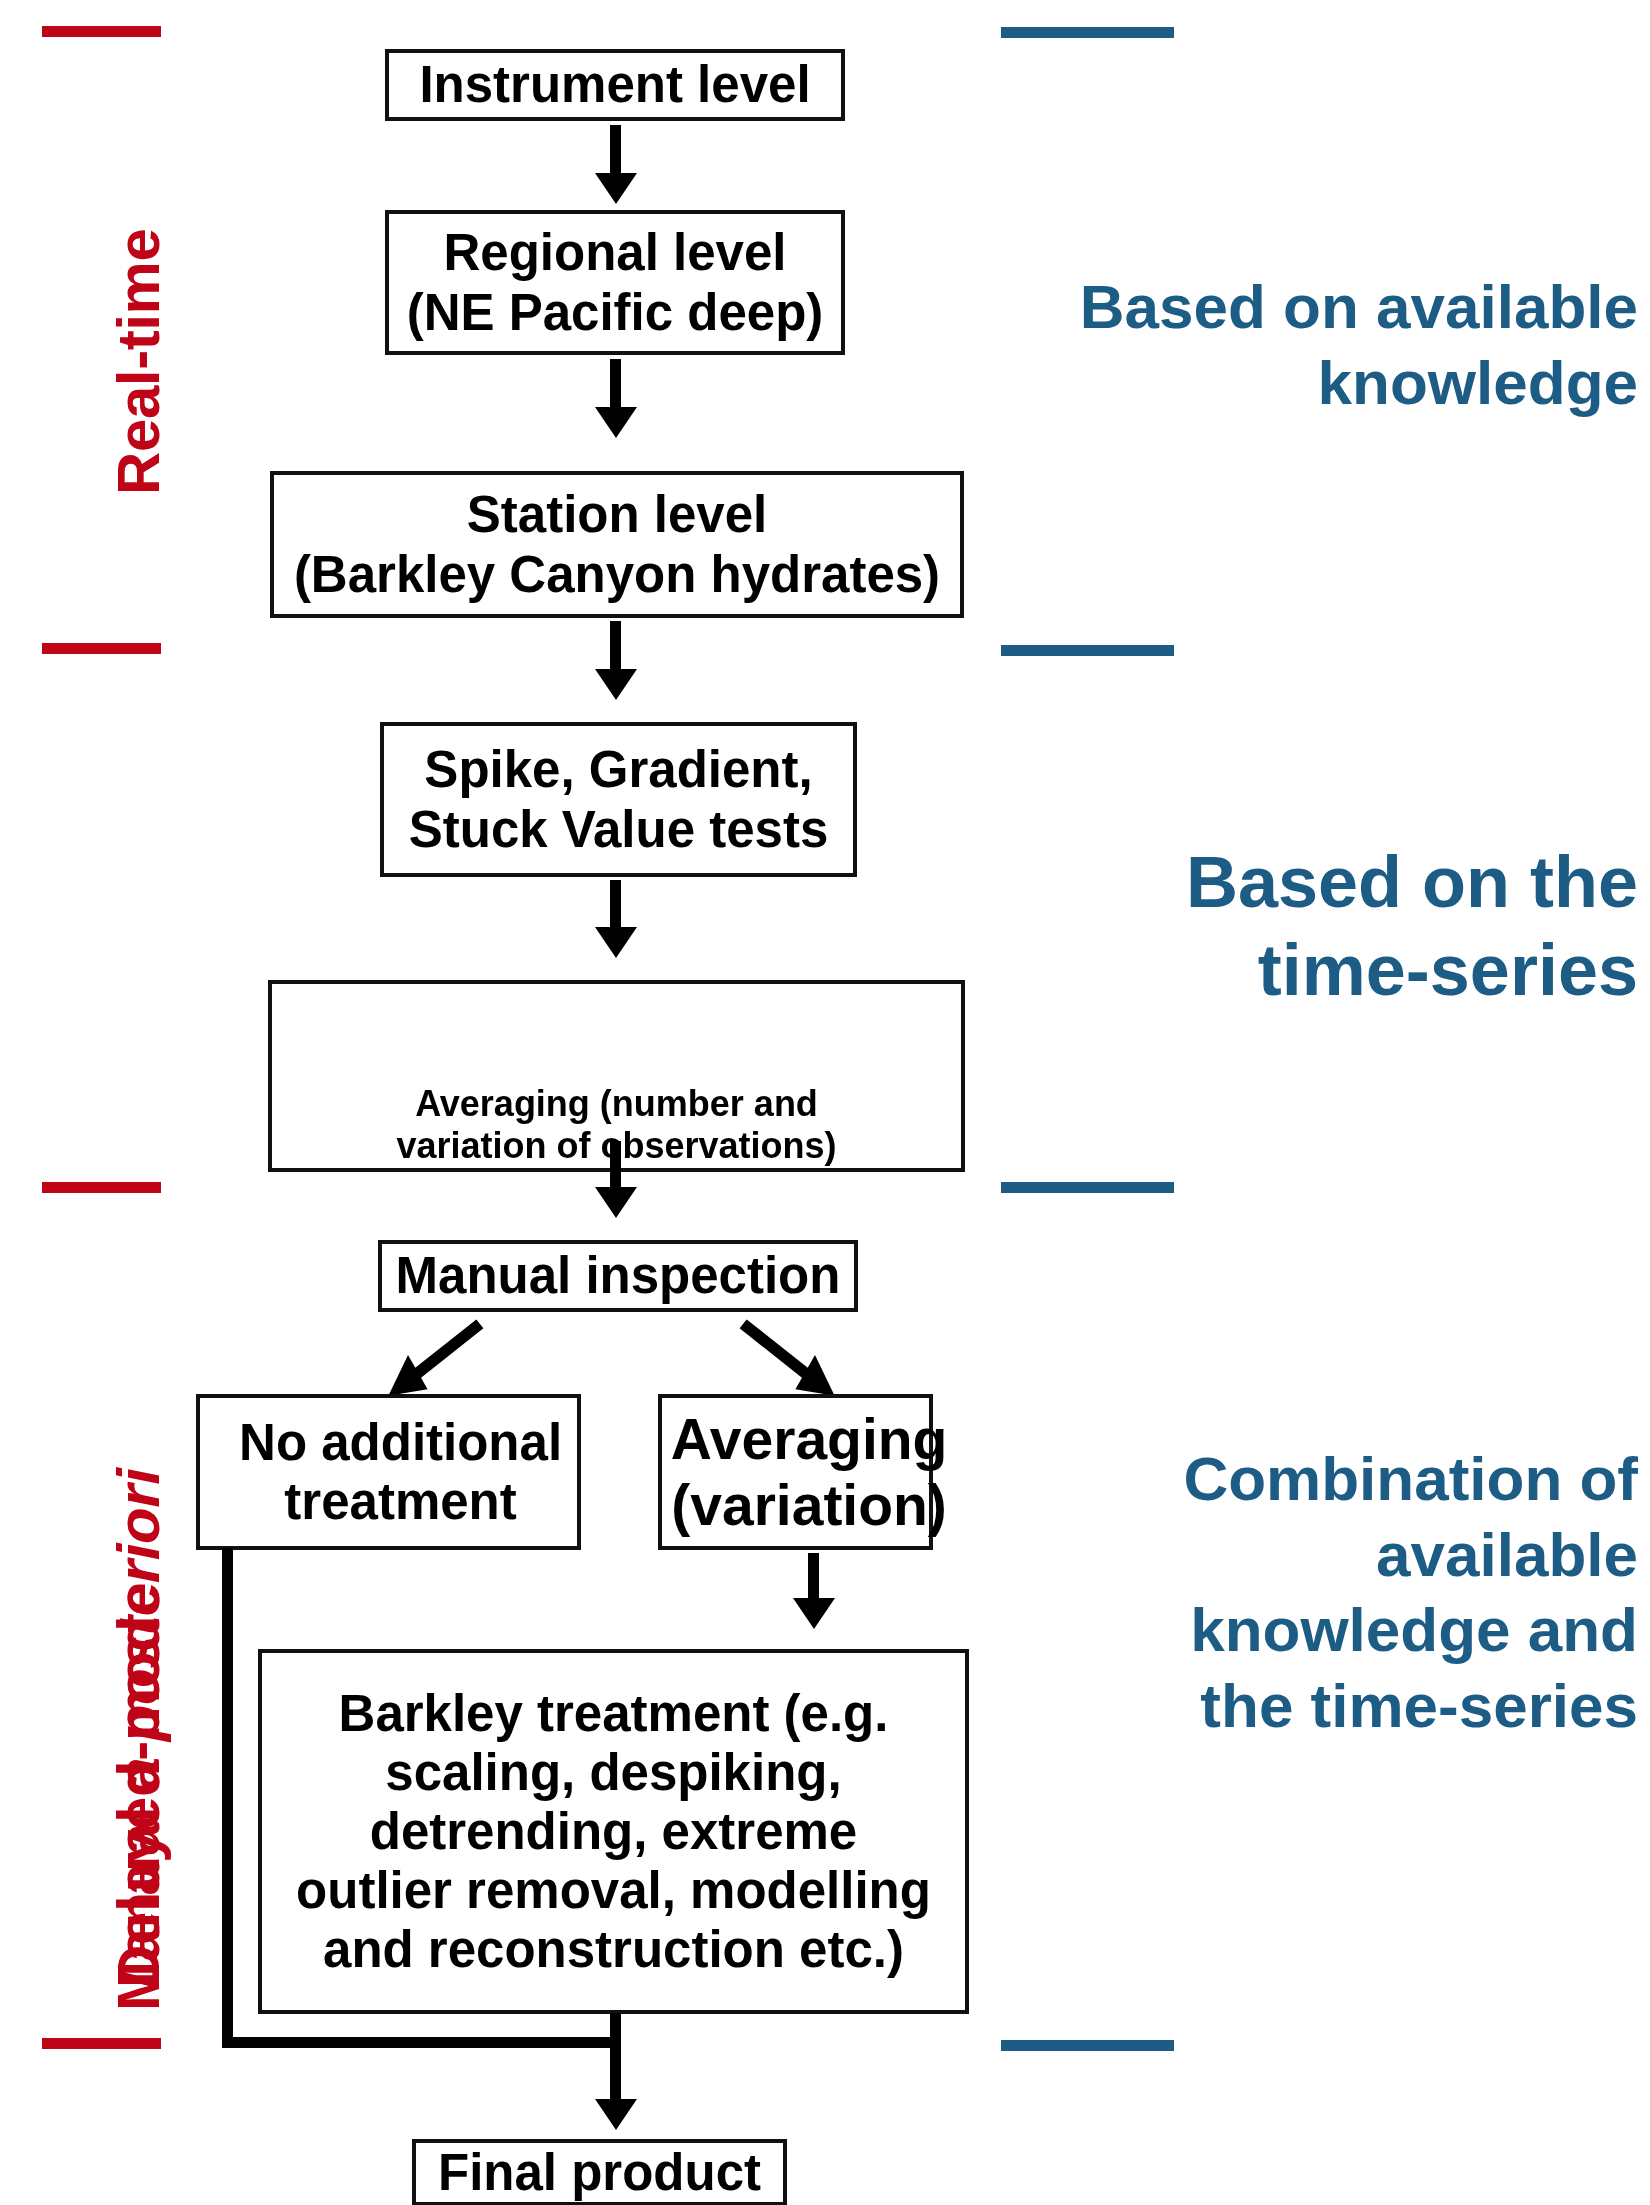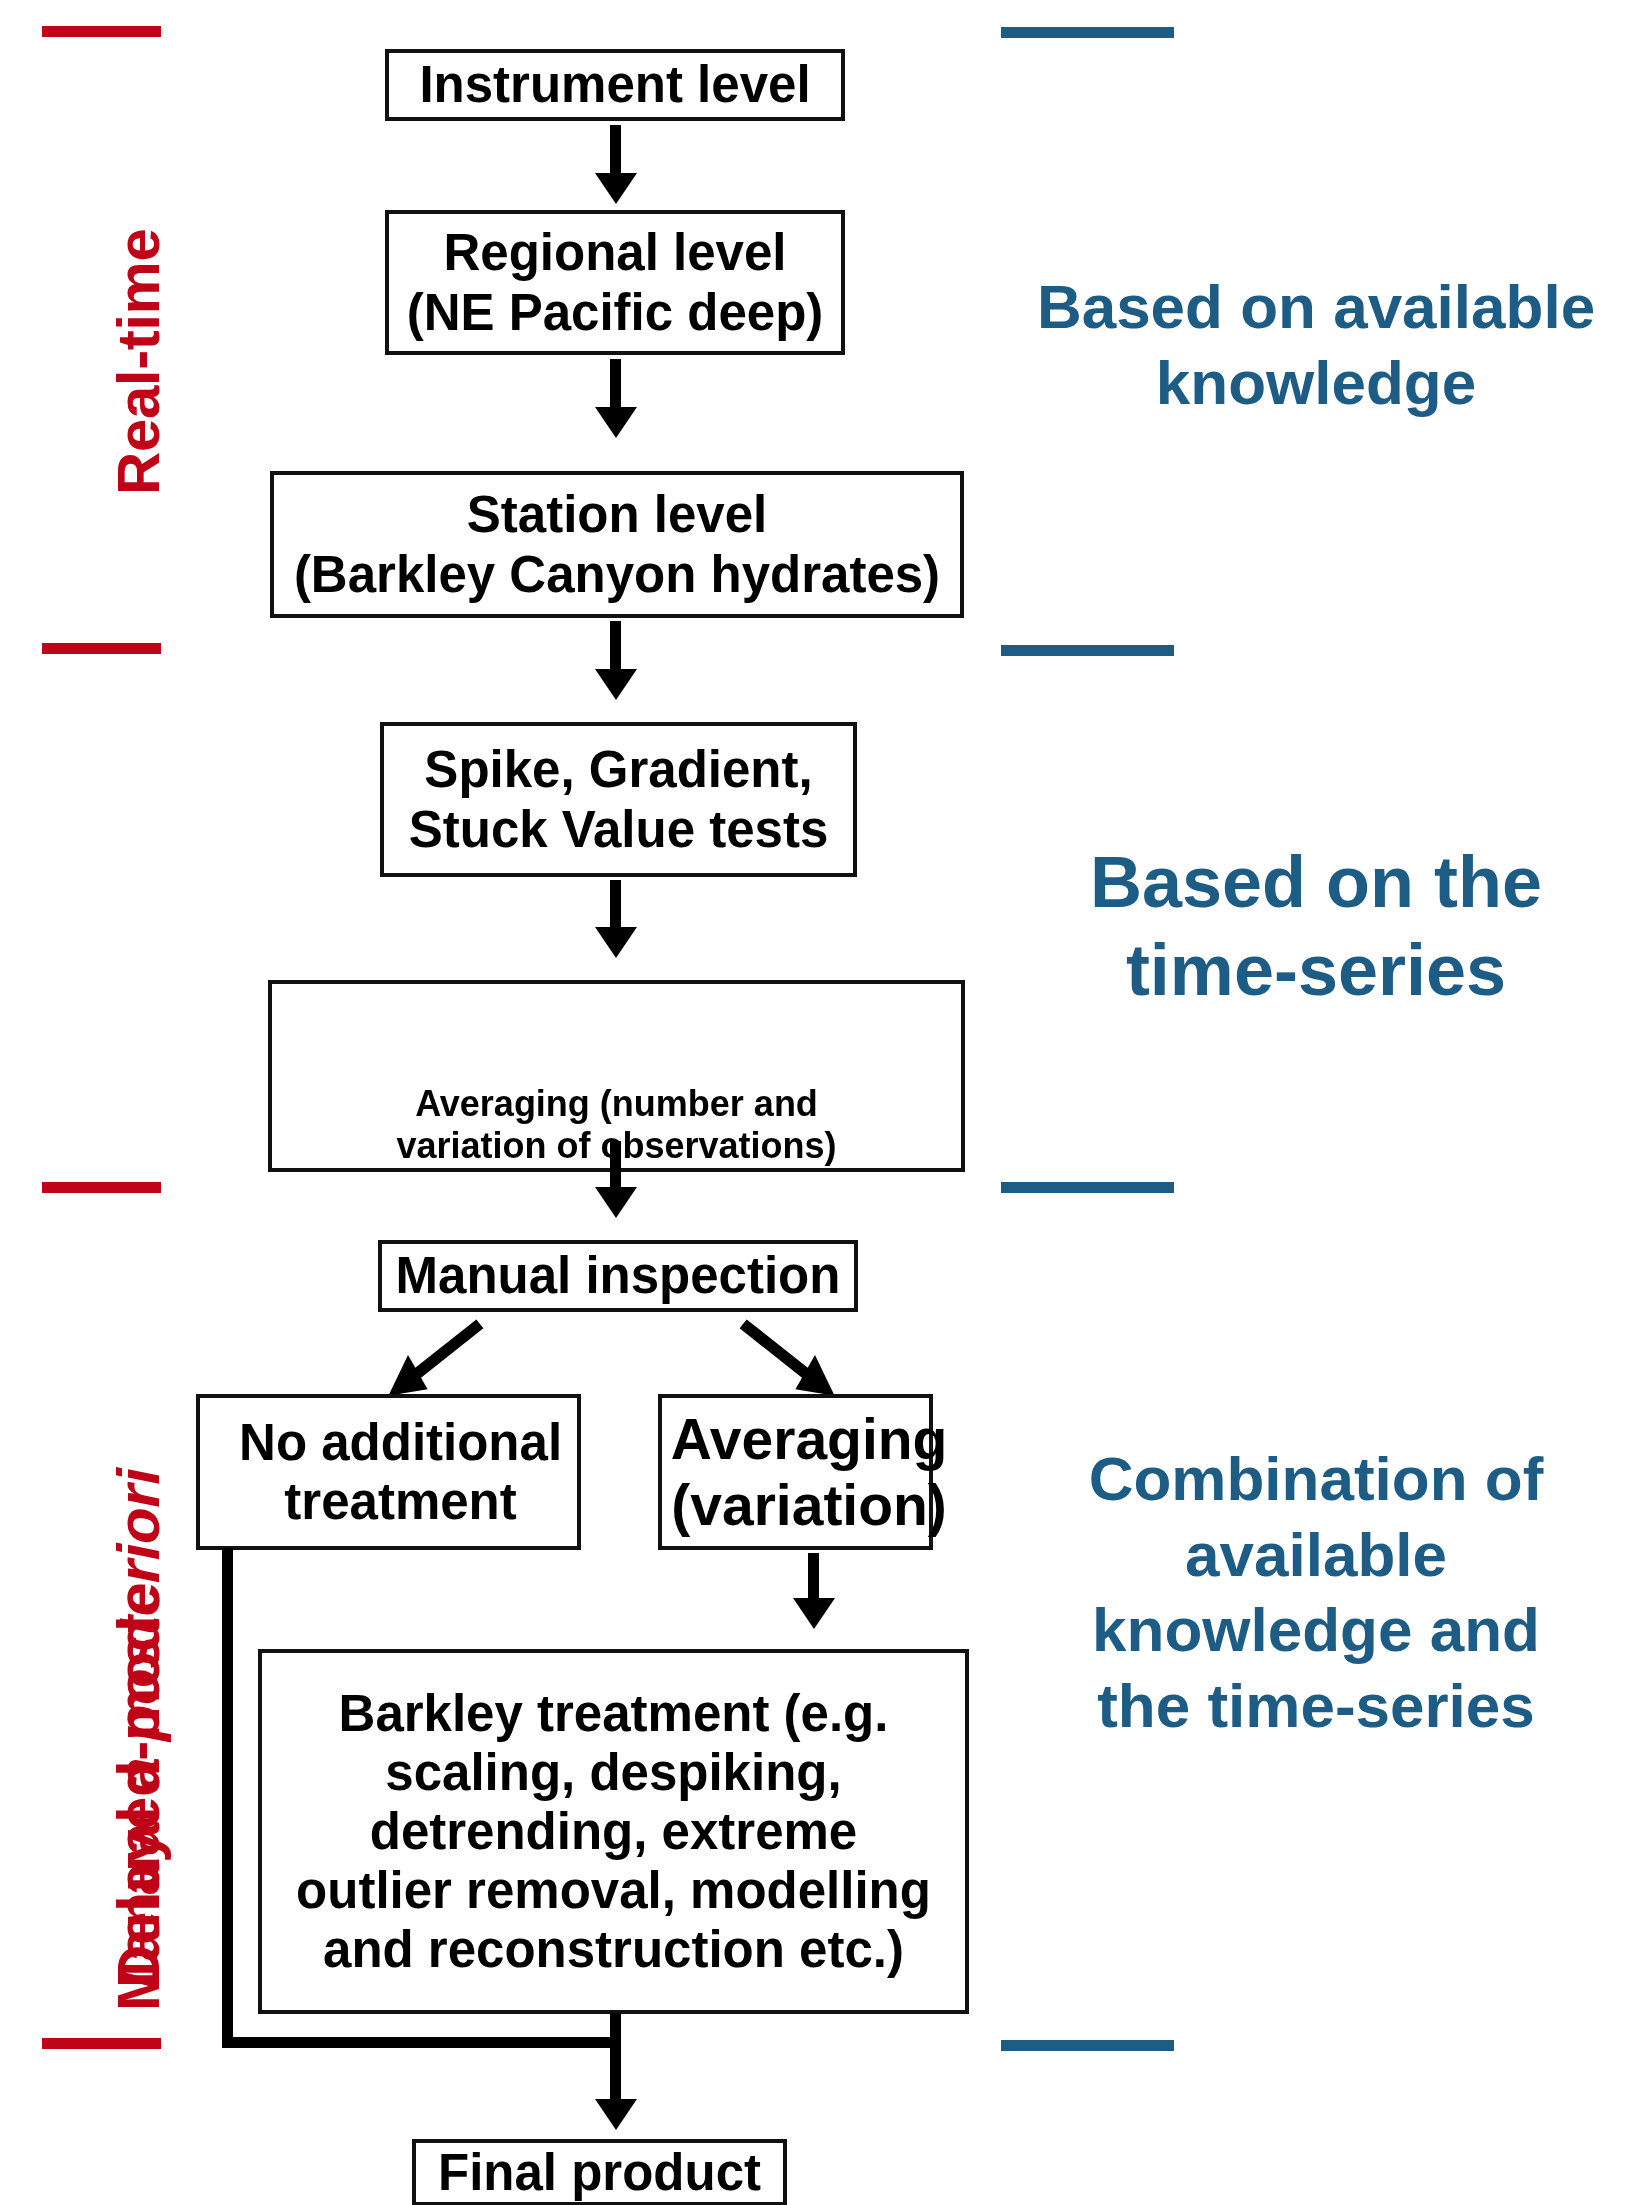--- a/index.html
+++ b/index.html
@@ -35,21 +35,21 @@
   
   .desc-tick{
     position:absolute;
     height:10.6px;
     background:#1d5c85;
   }
   .desc-text{
     position:absolute;
     color:#1d5c85;
     font-weight:bold;
-    text-align:center;
+    text-align:right;
     line-height:1.22;
     font-family:"Liberation Sans",sans-serif;
   }
 
   
   .node{
     position:absolute;
     box-sizing:border-box;
     border:4.1px solid #111111;
     background:#ffffff;

